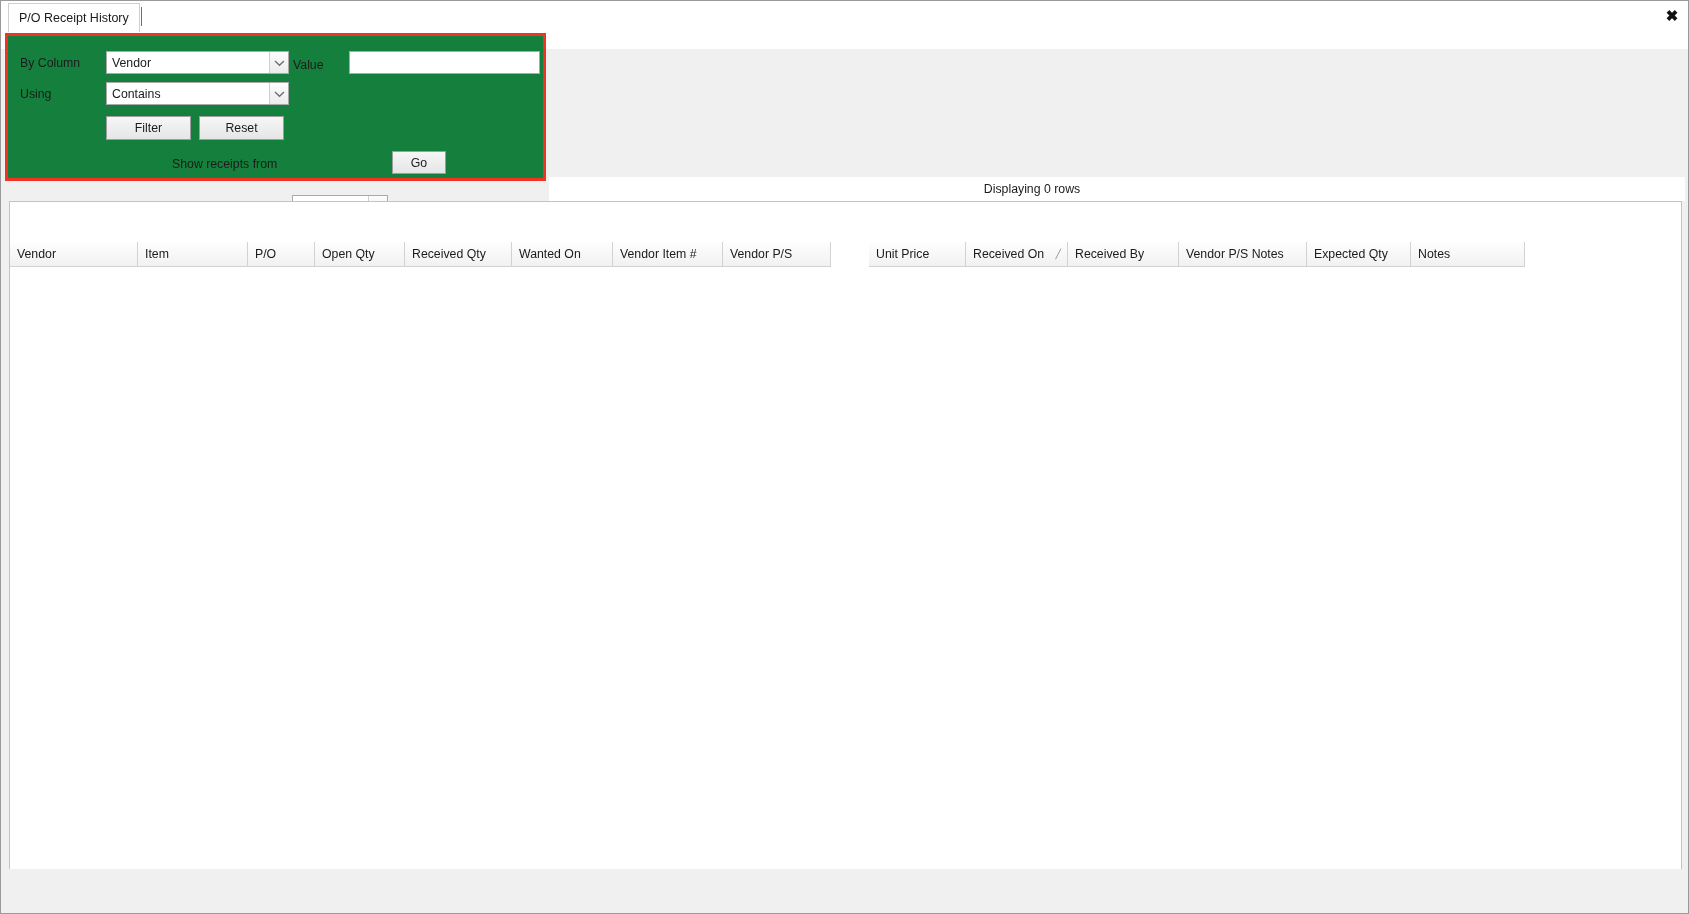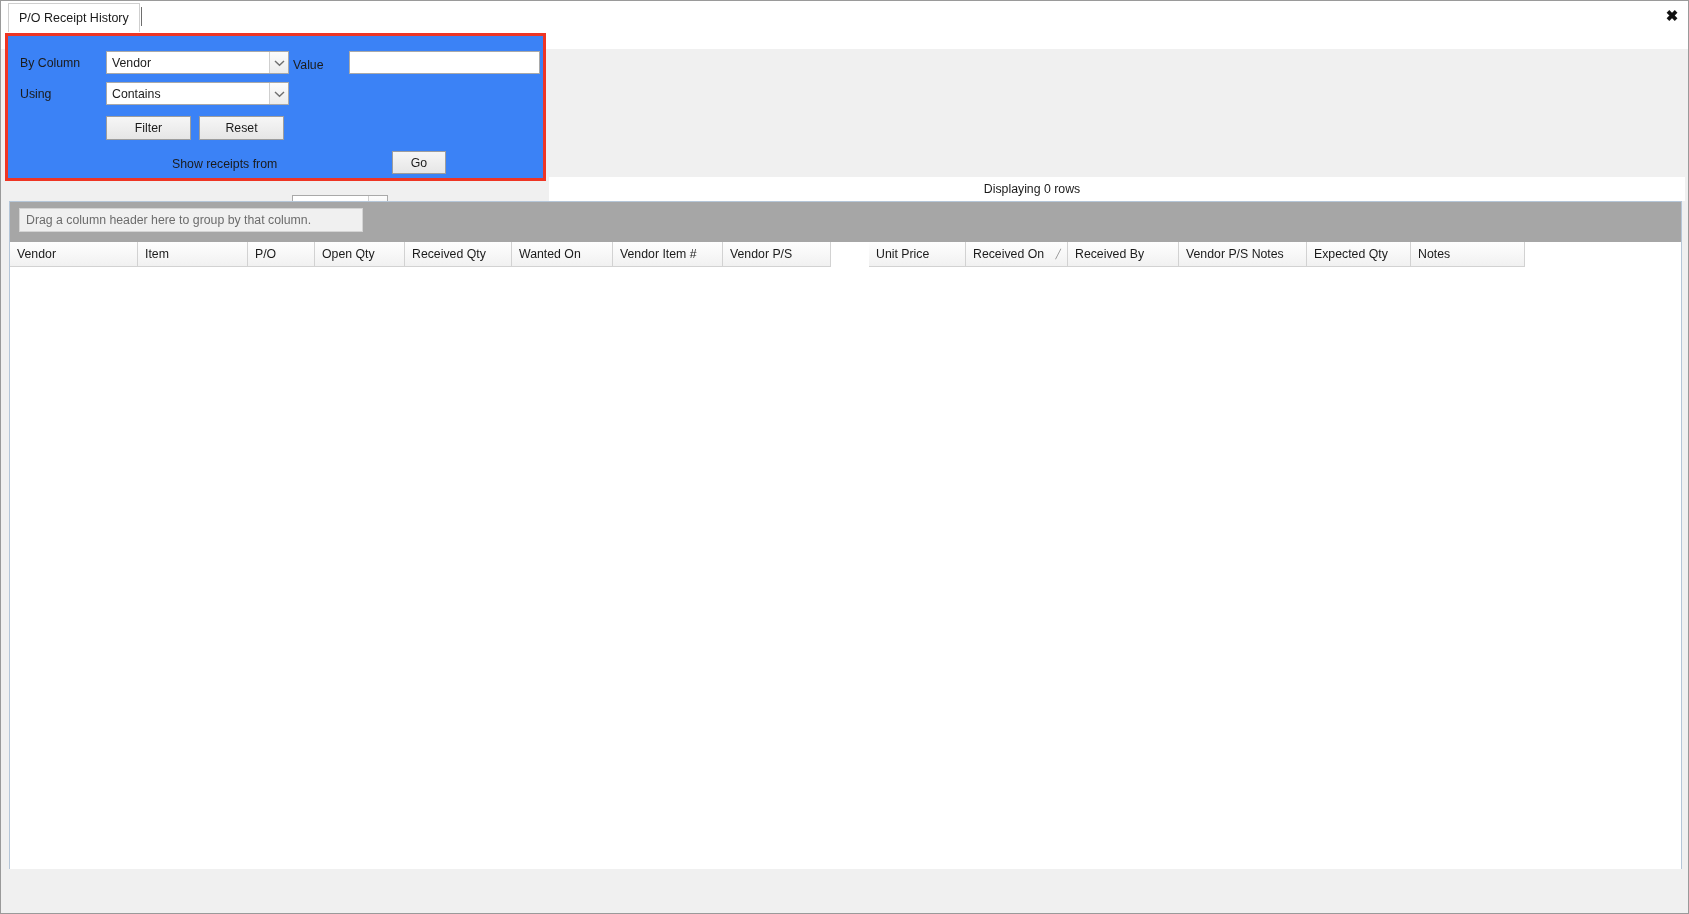--- a/index.html
+++ b/index.html
@@ -84,21 +84,21 @@
     height: 148px;
     box-sizing: border-box;
     background: #f0f0f0;
     border: 3px solid #ee3524;
   }
   .filter-inner {
     position: absolute;
     left: 0; top: 0;
     width: 100%;
     height: 100%;
-    background: #3b82f6;
+    background: #15803d;
   }
 
   .lbl {
     position: absolute;
     font-size: 12.3px;
     color: #1b1b1b;
     white-space: nowrap;
   }
   .lbl-bycolumn { left: 12px;  top: 20px; }
   .lbl-using    { left: 12px;  top: 51px; }
@@ -399,23 +399,20 @@
 
     </div>
   </div>
 
   <div class="status-strip">
     <span class="status-strip-text">Displaying 0 rows</span>
   </div>
 
   <div class="grid-outer">
 
-    <div class="grid-group-panel">
-      <div class="group-hint">Drag a column header here to group by that column.</div>
-    </div>
 
     <div class="grid-header-row" id="grid-header-row">
         <div class="grid-header-cell" style="width: 128px;">
           <span>Vendor</span>
         </div>
         <div class="grid-header-cell" style="width: 110px;">
           <span>Item</span>
         </div>
         <div class="grid-header-cell" style="width: 67px;">
           <span>P/O</span>

